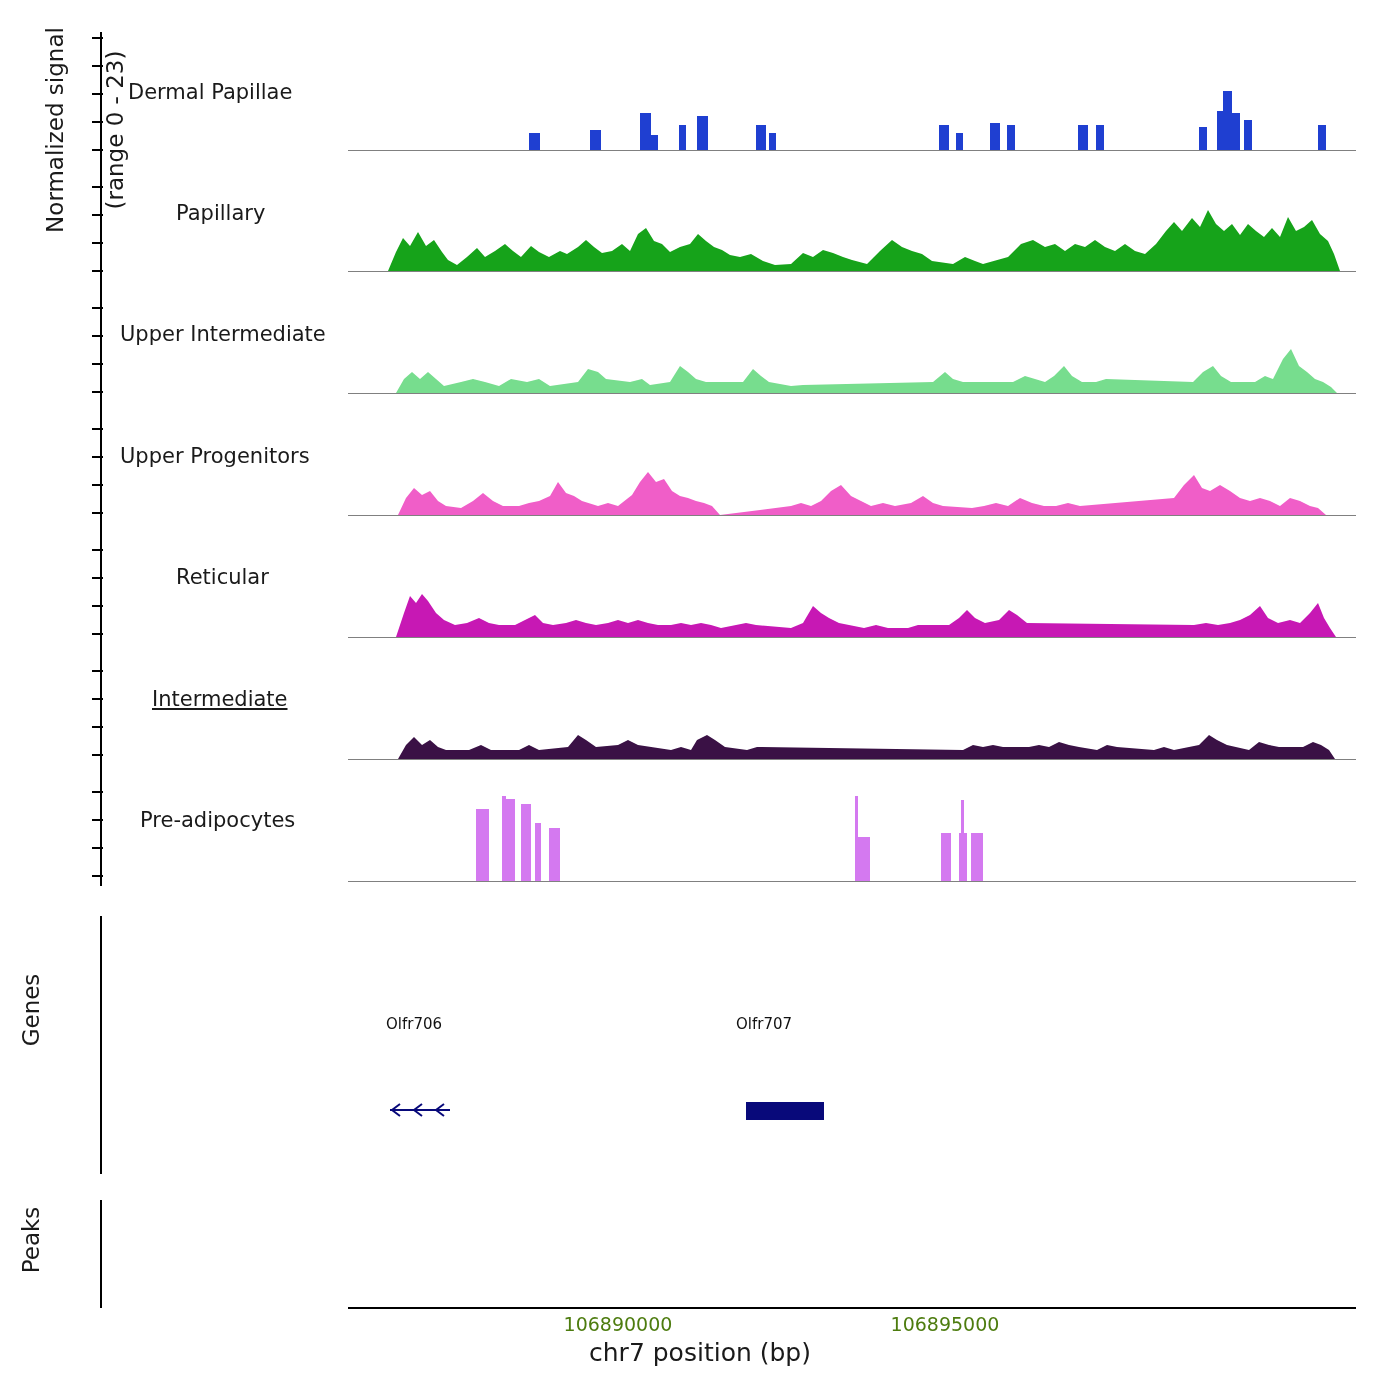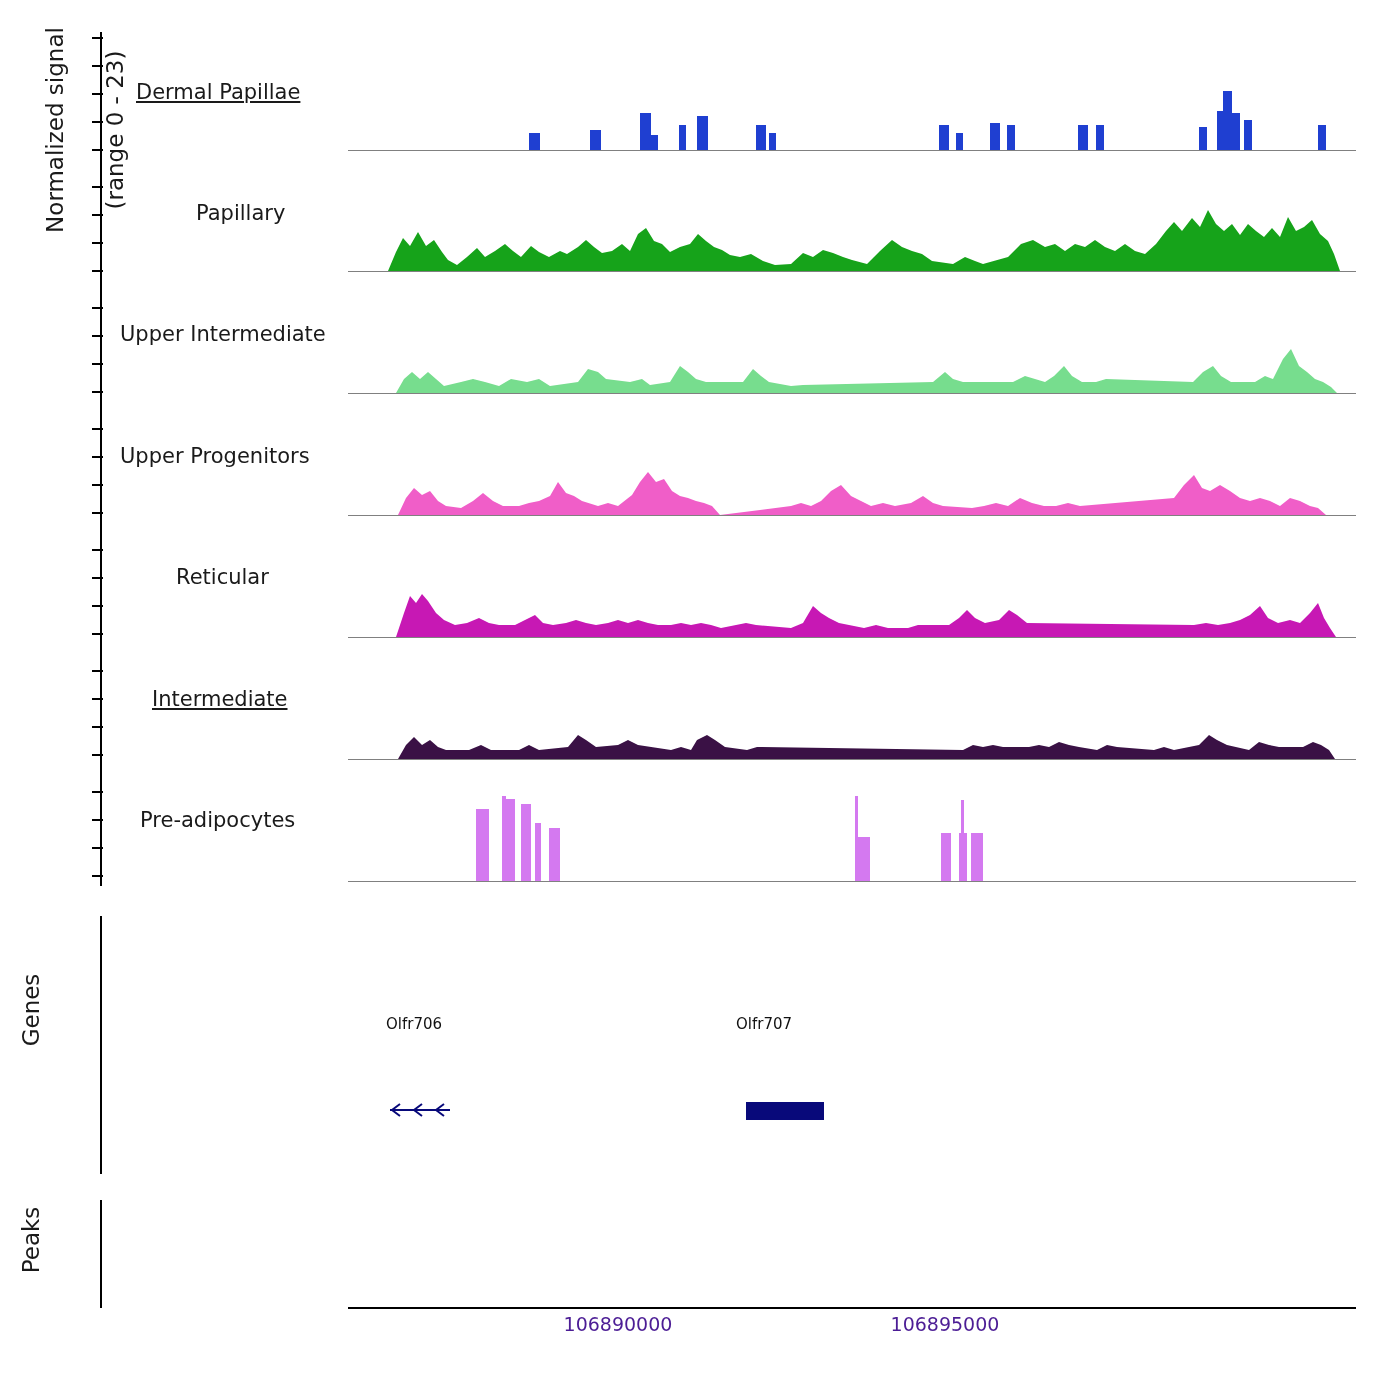--- a/index.html
+++ b/index.html
@@ -114,21 +114,21 @@
     position: absolute;
     left: 348px;
     top: 1307px;
     width: 1008px;
     height: 2px;
     background: #000;
   }
   .xtick-label {
     position: absolute;
     font-size: 19px;
-    color: #4c1d95;
+    color: #4d7c0f;
     text-align: center;
     white-space: nowrap;
   }
   .xlabel {
     position: absolute;
     left: 0;
     top: 1338px;
     width: 1400px;
     text-align: center;
     font-size: 25px;
@@ -174,22 +174,22 @@
   <div class="tick" style="left:92px; top:633px;"></div>
   <div class="tick" style="left:92px; top:670px;"></div>
   <div class="tick" style="left:92px; top:698px;"></div>
   <div class="tick" style="left:92px; top:726px;"></div>
   <div class="tick" style="left:92px; top:754px;"></div>
   <div class="tick" style="left:92px; top:791px;"></div>
   <div class="tick" style="left:92px; top:819px;"></div>
   <div class="tick" style="left:92px; top:847px;"></div>
   <div class="tick" style="left:92px; top:875px;"></div>
 
-  <div class="track-name" style="left:136px; top:80px;text-decoration:underline;">Dermal Papillae</div>
-  <div class="track-name" style="left:176px; top:201px;margin-left:20px;">Papillary</div>
+  <div class="track-name" style="left:128px; top:80px;">Dermal Papillae</div>
+  <div class="track-name" style="left:176px; top:201px;">Papillary</div>
   <div class="track-name" style="left:120px; top:322px;">Upper Intermediate</div>
   <div class="track-name" style="left:120px; top:444px;">Upper Progenitors</div>
   <div class="track-name" style="left:176px; top:565px;">Reticular</div>
   <div class="track-name" style="left:152px; top:687px;text-decoration:underline;">Intermediate</div>
   <div class="track-name" style="left:140px; top:808px;">Pre-adipocytes</div>
 
   <div class="track" style="top:38px; height:112px;">
     <svg width="1008" height="112" viewBox="0 0 1008 112" preserveAspectRatio="none">
       <g fill="#1f3fd1">
         <rect x="181" y="95" width="11" height="17"></rect>
@@ -349,14 +349,15 @@
       <polyline points="34,8 26,14 34,20" fill="none" stroke="#08097a" stroke-width="2"></polyline>
       <polyline points="56,8 48,14 56,20" fill="none" stroke="#08097a" stroke-width="2"></polyline>
     </svg>
   </div>
 
   <div class="gene-box" style="left:746px; top:1102px; width:78px; height:18px;"></div>
 
   <div class="xaxis"></div>
   <div class="xtick-label" style="left:538px; top:1313px; width:160px;">106890000</div>
   <div class="xtick-label" style="left:865px; top:1313px; width:160px;">106895000</div>
+  <div class="xlabel">chr7 position (bp)</div>
 
 </div>
 
 </body></html>

